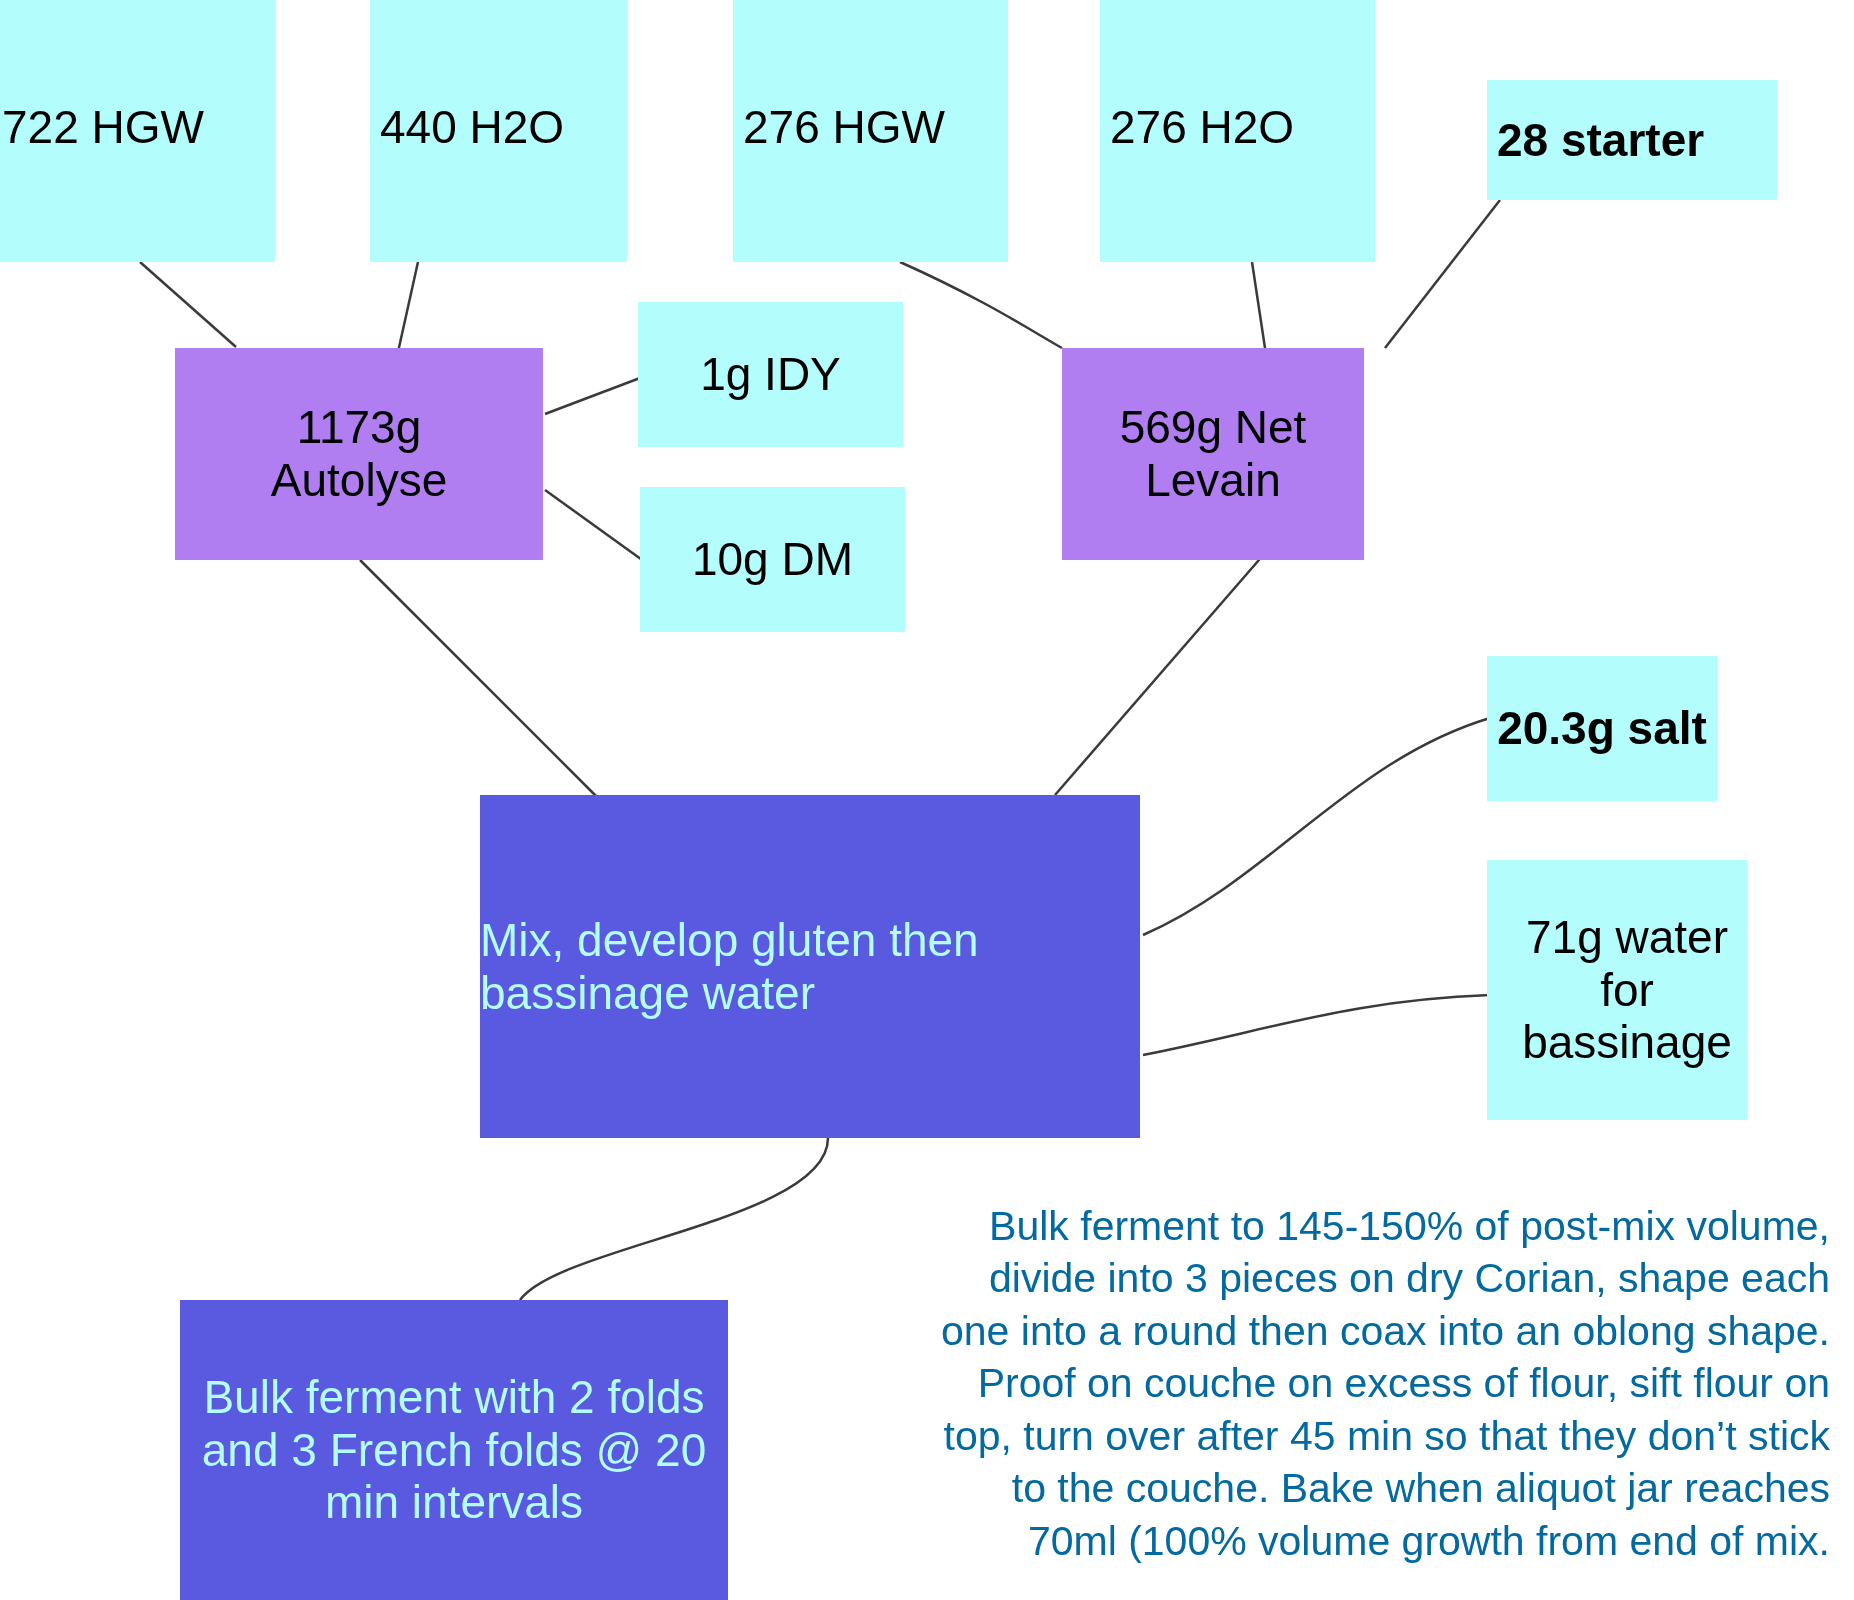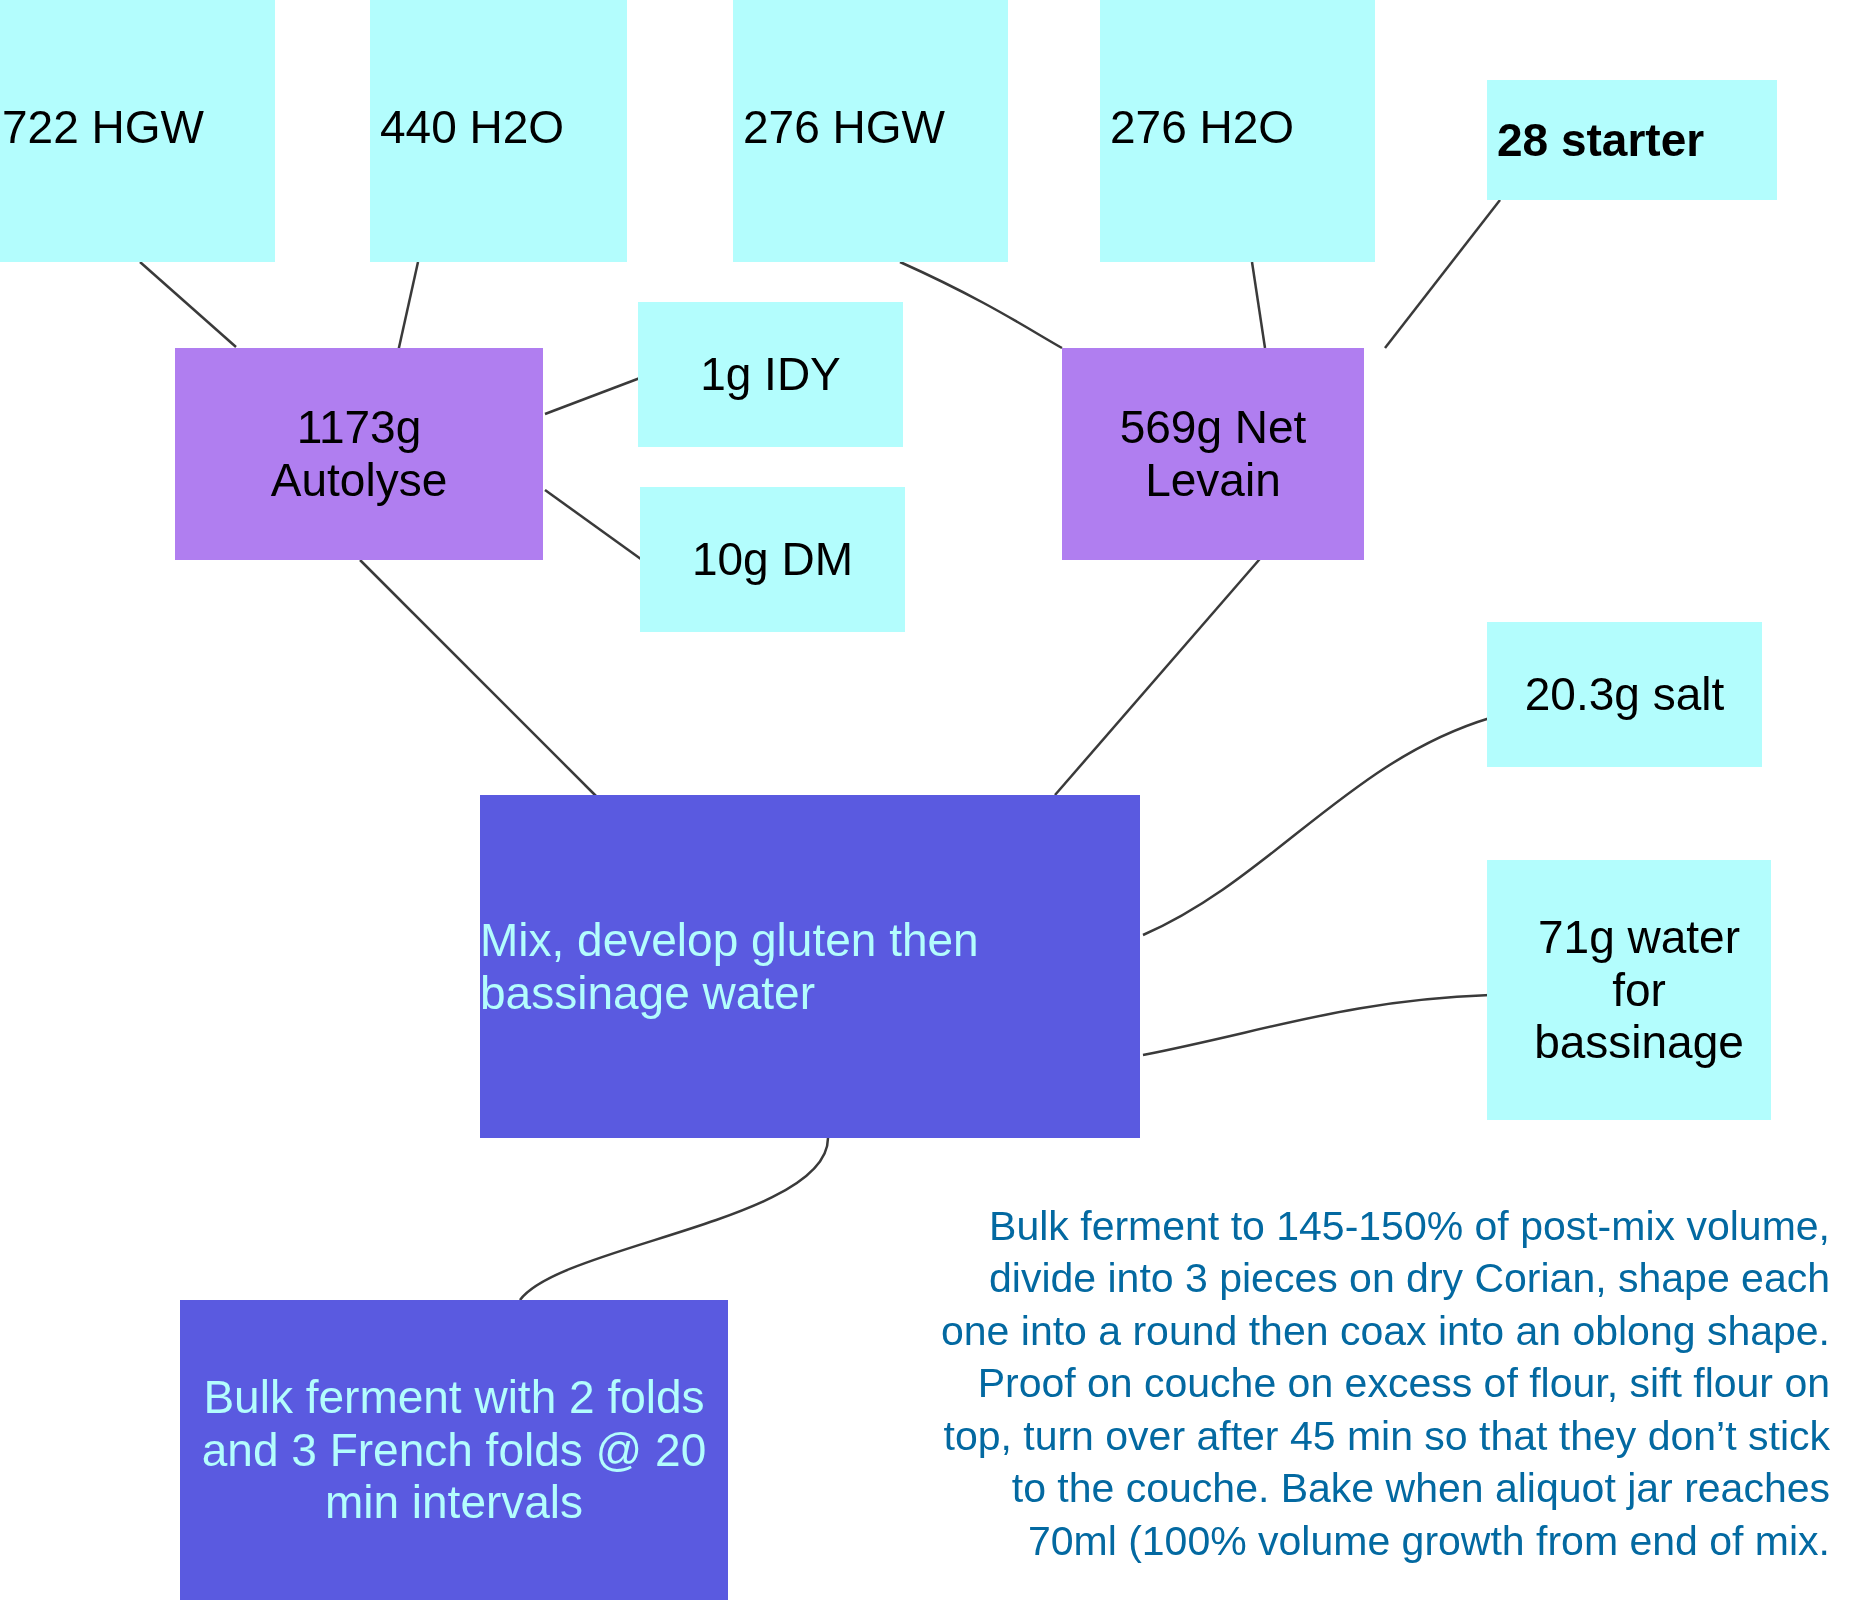--- a/index.html
+++ b/index.html
@@ -115,23 +115,23 @@
   <div class="node mid" style="left:175px; top:348px; width:368px; height:212px;">1173g
 Autolyse</div>
 
   <div class="node ing" style="left:638px; top:302px; width:265px; height:145px;">1g IDY</div>
 
   <div class="node ing" style="left:640px; top:487px; width:265px; height:145px;">10g DM</div>
 
   <div class="node mid" style="left:1062px; top:348px; width:302px; height:212px;">569g Net
 Levain</div>
 
-  <div class="node ing" style="left:1487px; top:622px; width:275px; height:145px;">20.3g salt</div>
+  <div class="node ing" style="left:1487px; top:656px; width:230px; height:145px;font-weight:bold;">20.3g salt</div>
 
-  <div class="node ing" style="left:1487px; top:860px; width:284px; height:260px;padding-left:20px;">71g water
+  <div class="node ing" style="left:1487px; top:860px; width:260px; height:260px;padding-left:20px;">71g water
 for
 bassinage</div>
 
   <div class="node proc proc-left" style="left:480px; top:795px; width:660px; height:343px;">Mix, develop gluten then
 bassinage water</div>
 
   <div class="node proc" style="left:180px; top:1300px; width:548px; height:300px; padding: 0 20px;">Bulk ferment with 2 folds and 3 French folds @ 20 min intervals</div>
 
   <div class="note" style="left:925px; top:1200px; width:905px;">Bulk ferment to 145-150% of post-mix volume, divide into 3 pieces on dry Corian, shape each one into a round then coax into an oblong shape. Proof on couche on excess of flour, sift flour on top, turn over after 45 min so that they don’t stick to the couche. Bake when aliquot jar reaches 70ml (100% volume growth from end of mix.</div>
 

